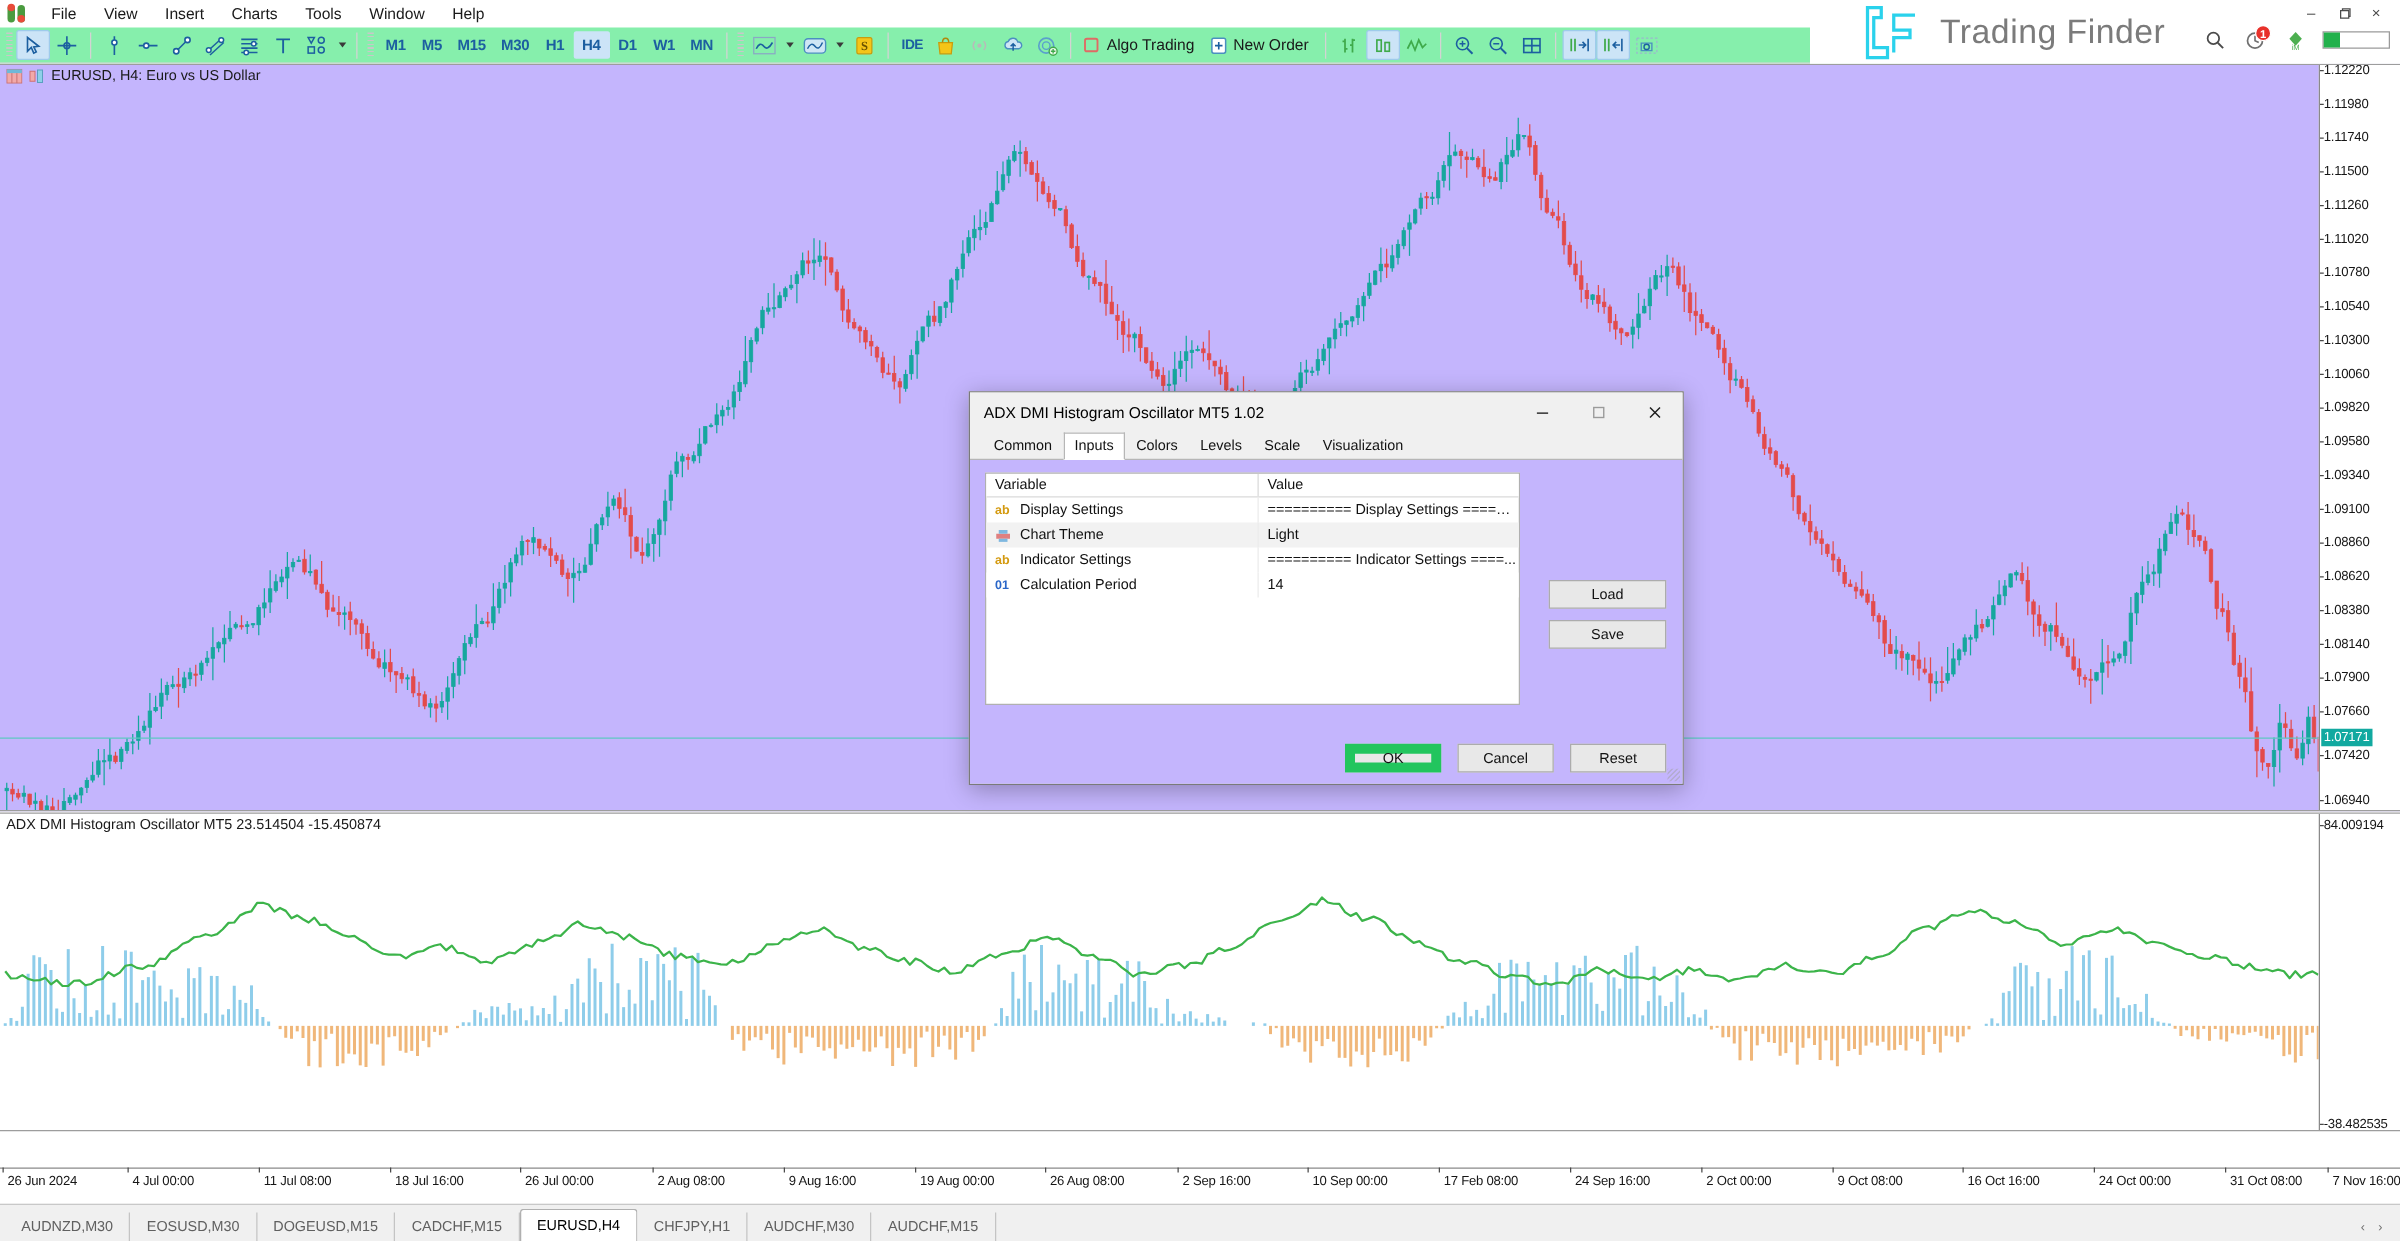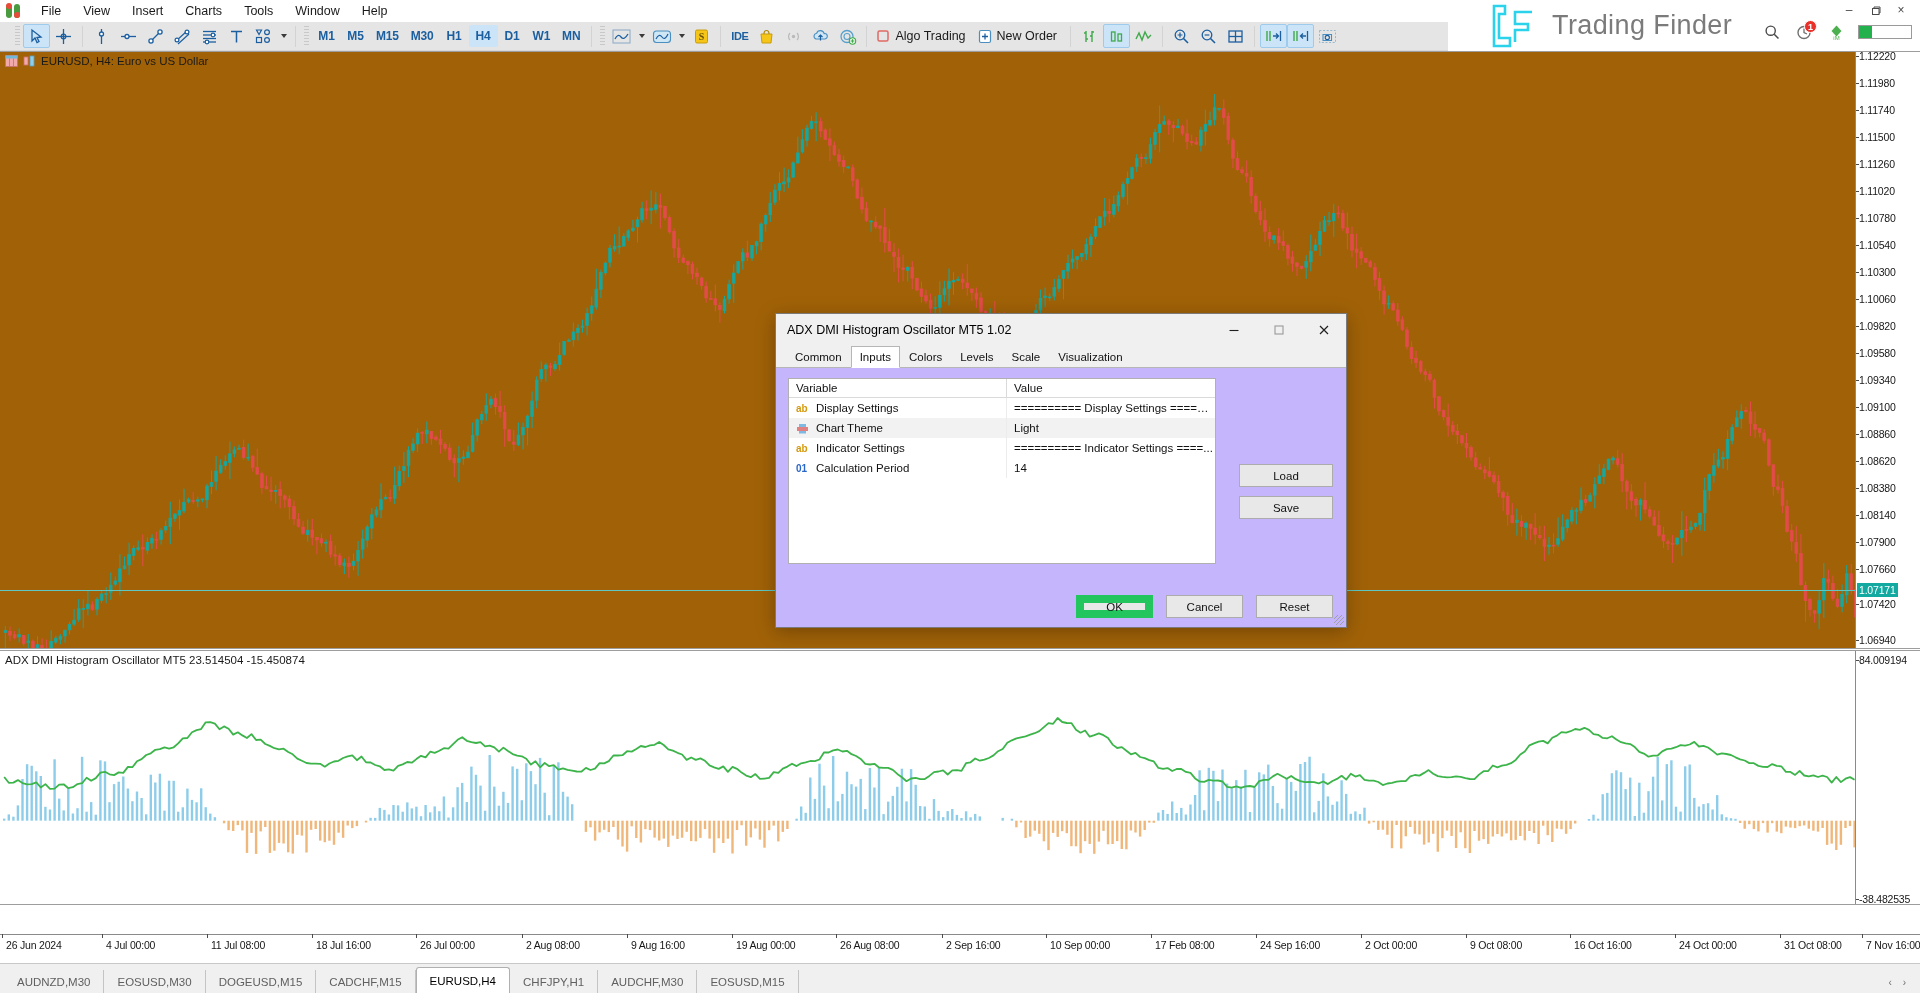--- a/index.html
+++ b/index.html
@@ -31,22 +31,22 @@
   .mt-logo .d1 { left: 0px; top: 0px; }
   .mt-logo .d2 { left: 8px; top: 9px; }
   .menu-item {
     padding: 3px 11px; color: #1a1a1a; font-size: 12.5px; cursor: default;
     white-space: nowrap;
   }
 
   
   .toolbar {
     position: absolute; left: 0; top: 22px; width: 1813px; height: 29px;
-    background: #e5e5e5; display: flex; align-items: center;
-    border-bottom: 1px solid #d8d8d8; padding-left: 12px; z-index: 5;
+    background: #86efac; display: flex; align-items: center;
+    border-bottom: 1px solid #d8d8d8; padding-left: 2px; z-index: 5;
   }
   .tb-grip {
     width: 5px; height: 20px; margin: 0 3px;
     background-image: repeating-linear-gradient(to bottom, #c8c8c8 0 1px, transparent 1px 3px);
     flex: 0 0 auto;
   }
   .tb-sep { width: 1px; height: 21px; background: #d3d3d3; margin: 0 5px; flex: 0 0 auto; }
   .tb-btn {
     width: 27px; height: 24px; display: flex; align-items: center; justify-content: center;
     cursor: default; flex: 0 0 auto; border-radius: 2px;
@@ -103,21 +103,21 @@
   .acct-bar {
     width: 54px; height: 14px; border: 1px solid #9a9a9a; background: #fff; position: relative;
   }
   .acct-bar i { position: absolute; left: 0; top: 0; bottom: 0; width: 13px; background: #22b14c; }
 
   
   .chartwrap { position: absolute; left: 0; top: 51px; width: 1920px; height: 912px; background: #fff; }
   .pane-price {
     position: absolute; left: 0; top: 0; right: 0; height: 598px;
     border: 1px solid #9d9d9d; border-left: none; border-right: none;
-    background: #a16207; overflow: hidden;
+    background: #c4b5fd; overflow: hidden;
   }
   .pane-ind {
     position: absolute; left: 0; top: 599px; right: 0; height: 255px;
     border-top: 1px solid #9d9d9d; border-bottom: 1px solid #9d9d9d;
     background: #fff; overflow: hidden;
   }
   .pane-label {
     position: absolute; left: 5px; top: 3px; font-size: 11.5px; color: #1a1a1a;
     display: flex; align-items: center; gap: 5px; z-index: 3; white-space: nowrap;
   }
@@ -1843,21 +1843,21 @@
   </div>
 
   <div class="symtabs">
     <div class="symtab">AUDNZD,M30</div>
     <div class="symtab">EOSUSD,M30</div>
     <div class="symtab">DOGEUSD,M15</div>
     <div class="symtab">CADCHF,M15</div>
     <div class="symtab active">EURUSD,H4</div>
     <div class="symtab">CHFJPY,H1</div>
     <div class="symtab">AUDCHF,M30</div>
-    <div class="symtab">EOSUSD,M15</div>
+    <div class="symtab">AUDCHF,M15</div>
     <div class="symtab-arrows">‹ ›</div>
   </div>
 
   <div class="dlg">
     <div class="dlg-title">
       <span>ADX DMI Histogram Oscillator MT5 1.02</span>
       <div class="dlg-ctl">
         <div class="dlg-btn">
           <svg width="12" height="12" viewBox="0 0 12 12">
               <line x1="1.5" y1="6.5" x2="10.5" y2="6.5" stroke="#202020" stroke-width="1.1"></line>

